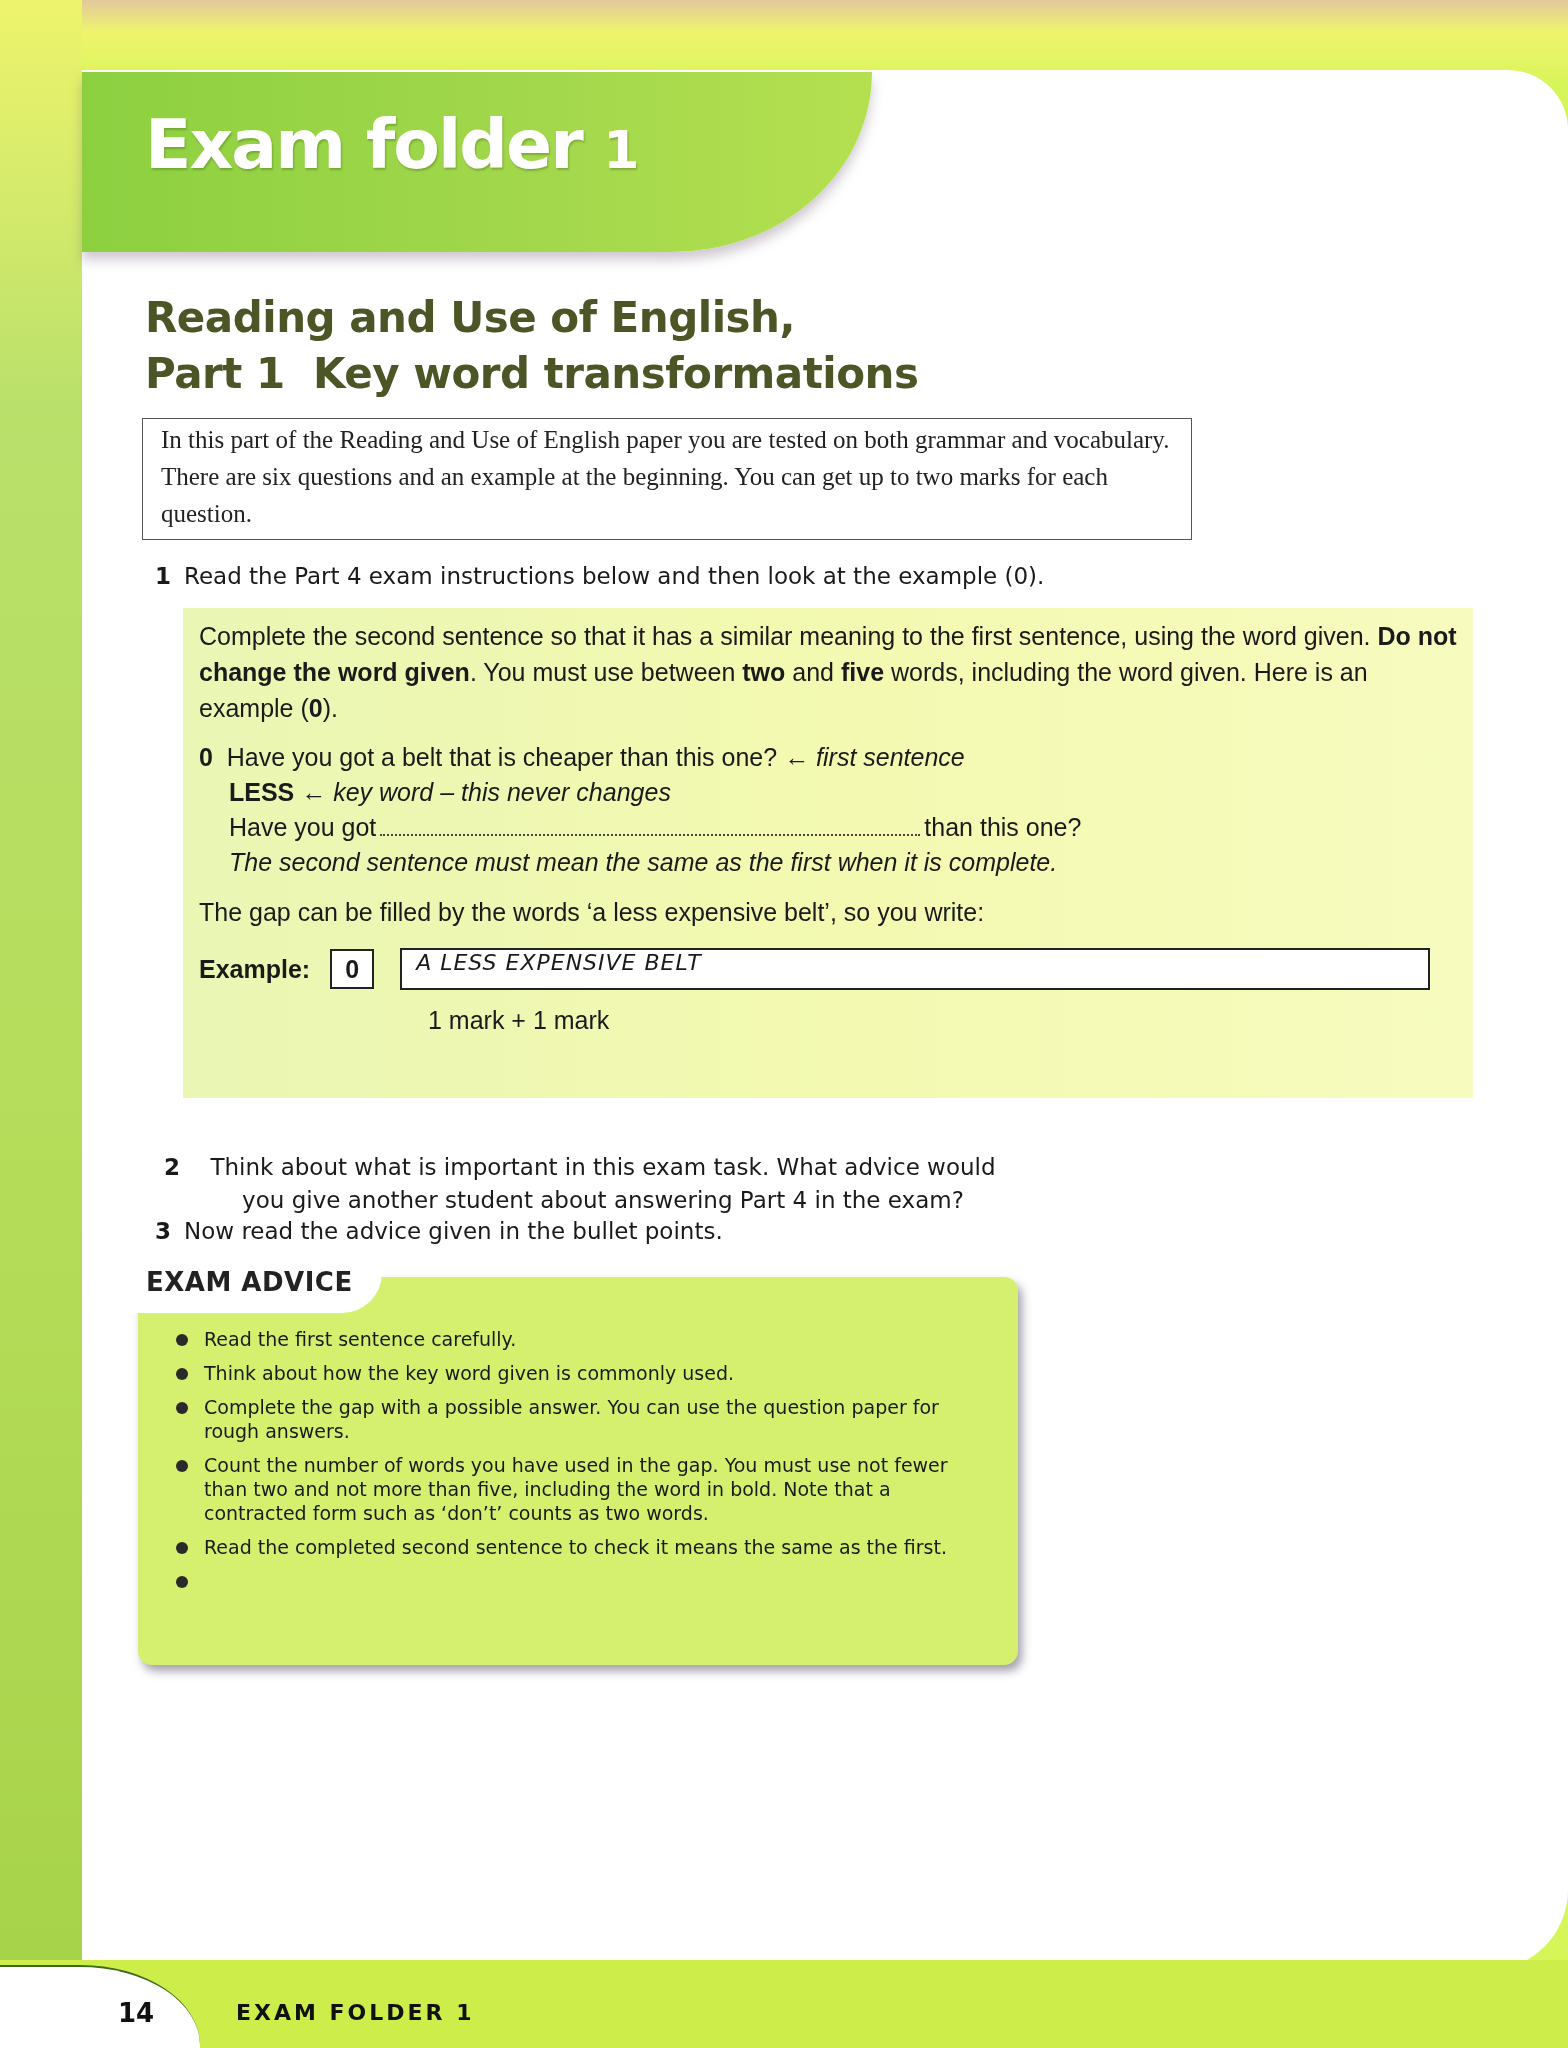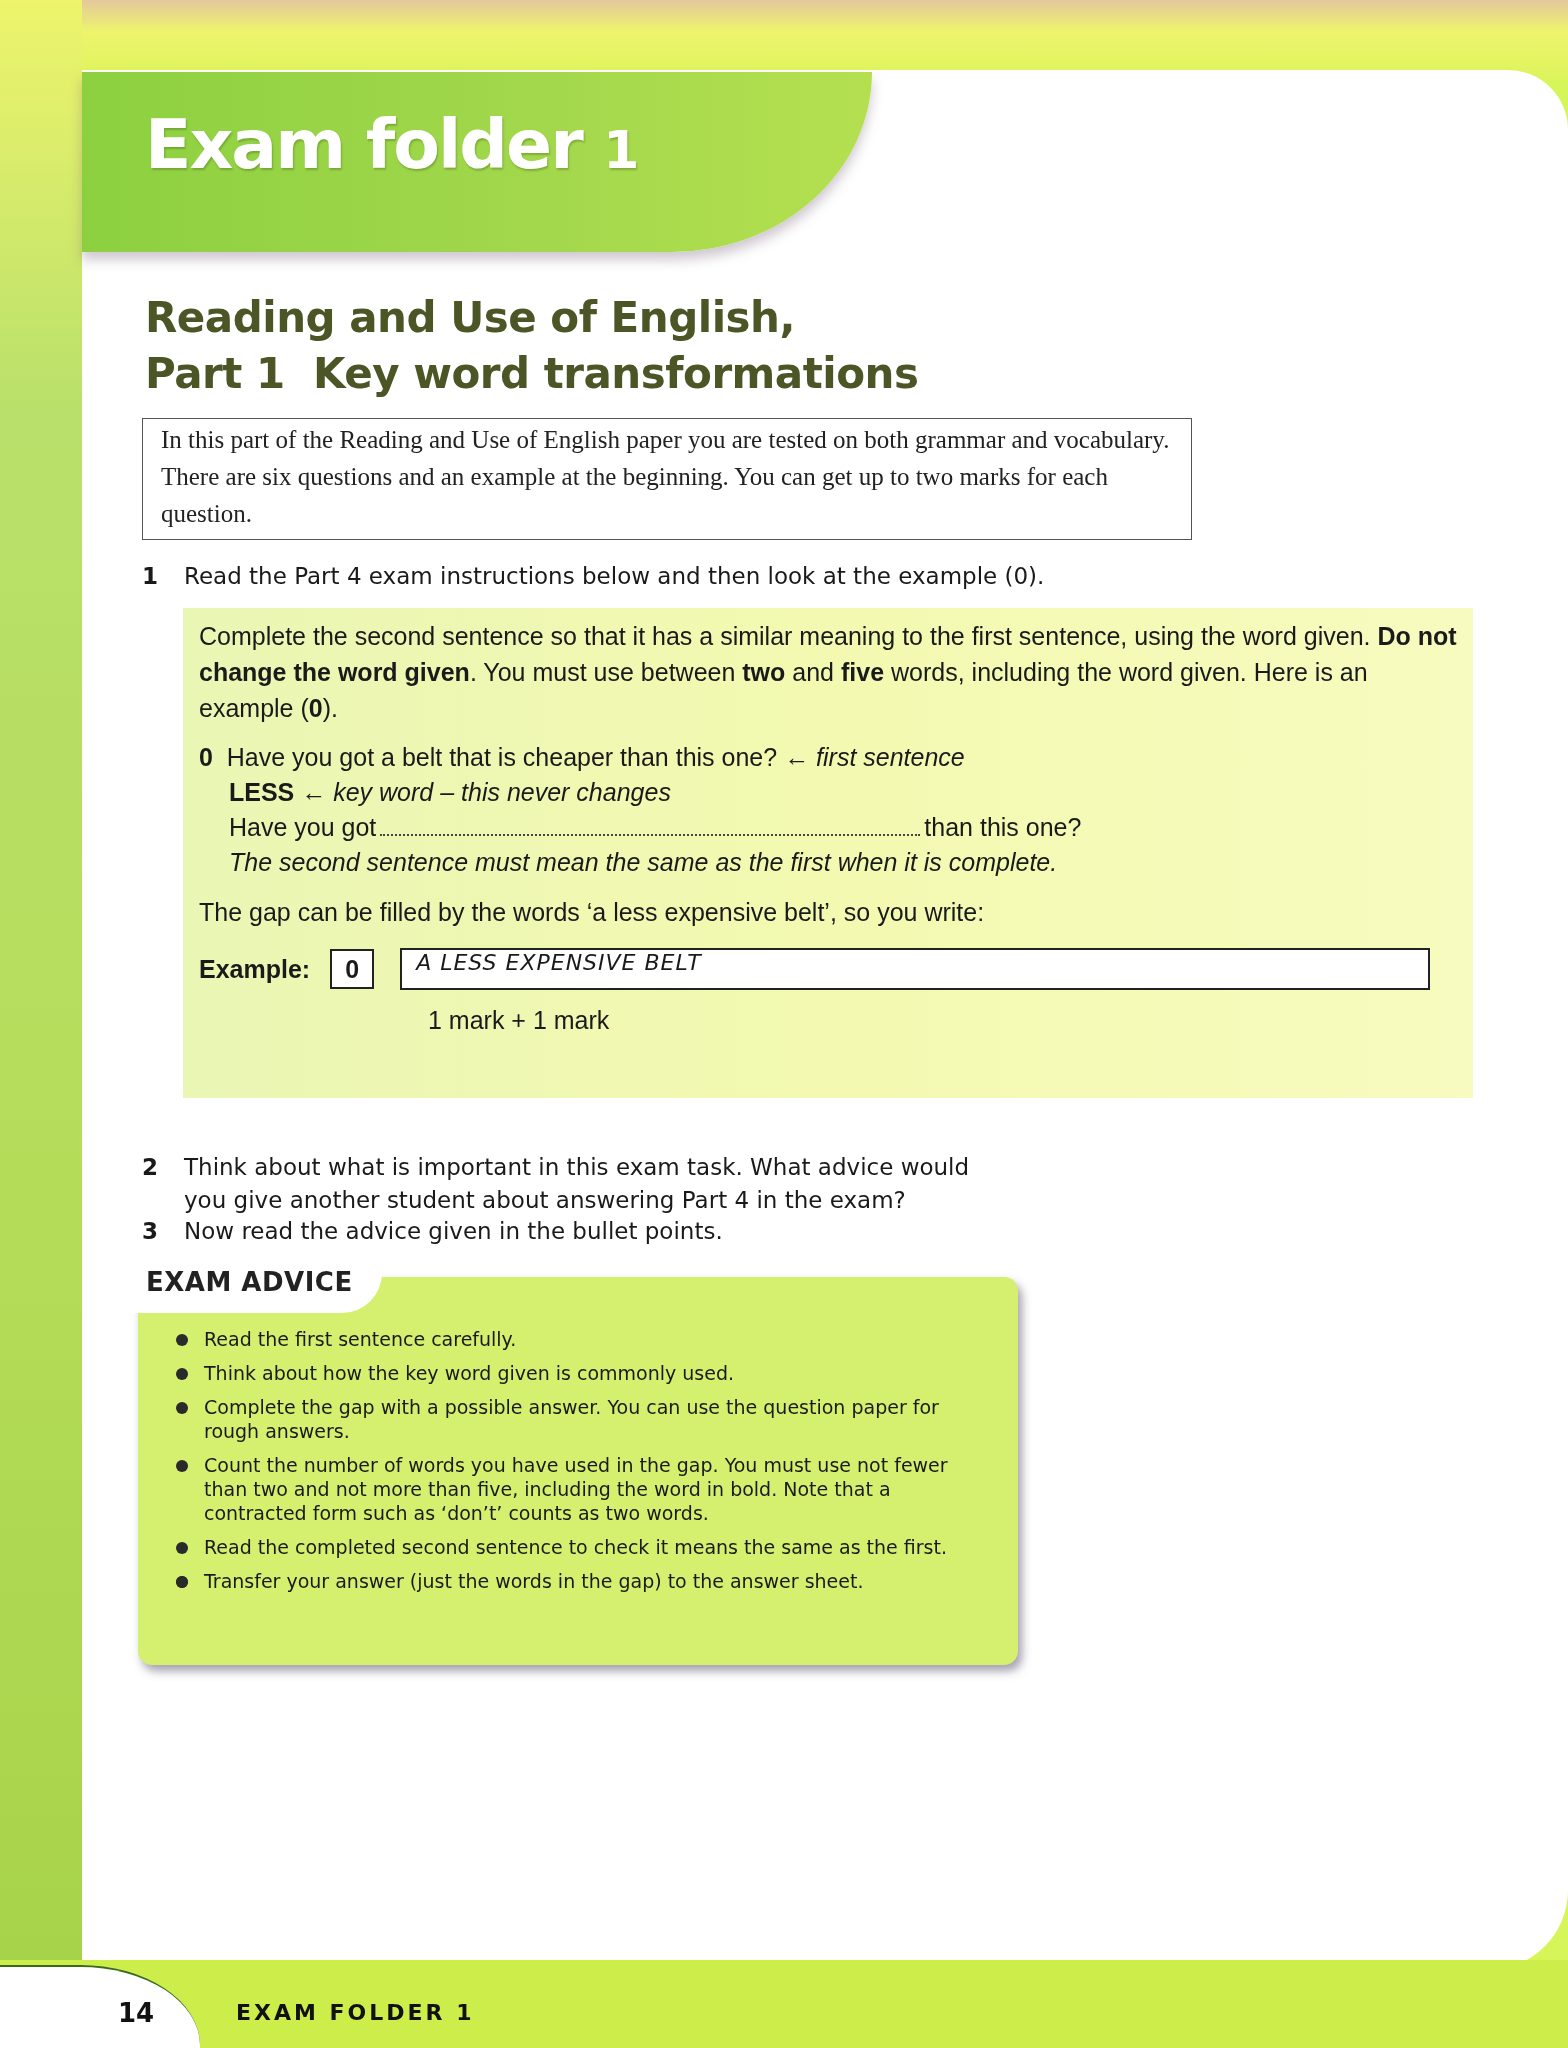--- a/index.html
+++ b/index.html
@@ -47,21 +47,21 @@
     letter-spacing: -0.5px;
   }
   .intro-box {
     position: absolute; left: 142px; top: 418px; width: 1050px; height: 122px;
     border: 1.5px solid #555; box-sizing: border-box;
     padding: 2px 18px;
     font-family: "Liberation Serif", serif; font-size: 25px; line-height: 37px;
     color: #222;
   }
   .q { position: absolute; left: 142px; font-size: 23px; line-height: 33px;
-       font-family: "DejaVu Sans", sans-serif; color: #1a1a1a; }
+       font-family: "DejaVu Sans", sans-serif; color: #1a1a1a; text-align: center; }
   .q .qnum { display: inline-block; width: 42px; font-weight: bold; }
   .q .qtext { display: inline-block; vertical-align: top; }
   .instr-box {
     position: absolute; left: 183px; top: 608px; width: 1290px; height: 490px;
     background: linear-gradient(90deg, #eaf6b4 0%, #f3f9b0 50%, #f7fbbf 100%);
     font-family: "Liberation Sans", sans-serif; font-size: 25px; color: #1a1a1a;
   }
   .instr-para { position: absolute; left: 16px; top: 10px; width: 1260px; line-height: 36px; }
   .ex-block { position: absolute; left: 16px; top: 132px; line-height: 35px; }
   .ex-block .row { white-space: nowrap; }
@@ -206,20 +206,19 @@
   <div class="advice-box"></div>
   <div class="advice-tab"></div>
   <div class="advice-label">EXAM ADVICE</div>
   <ul class="advice-list">
     <li><span class="bullet"></span><span>Read the first sentence carefully.</span></li>
     <li><span class="bullet"></span><span>Think about how the key word given is commonly used.</span></li>
     <li><span class="bullet"></span><span>Complete the gap with a possible answer. You can use the question paper for rough answers.</span></li>
     <li><span class="bullet"></span><span>Count the number of words you have used in the gap. You must use not fewer than two and not more than five, including the word in bold. Note that a contracted form such as ‘don’t’ counts as two words.</span></li>
     <li><span class="bullet"></span><span>Read the completed second sentence to check it means the same as the first.</span></li>
     <li><span class="bullet"></span></li>
-    <li><span class="bullet"></span><span>Transfer your answer (just the words in the gap) to the answer sheet.</span></li>
   </ul>
 </div>
 
 <div class="footer-band"></div>
 <div class="footer-white"></div>
 <div class="page-num">14</div>
 <div class="footer-label">EXAM FOLDER 1</div>
 
 </body></html>

